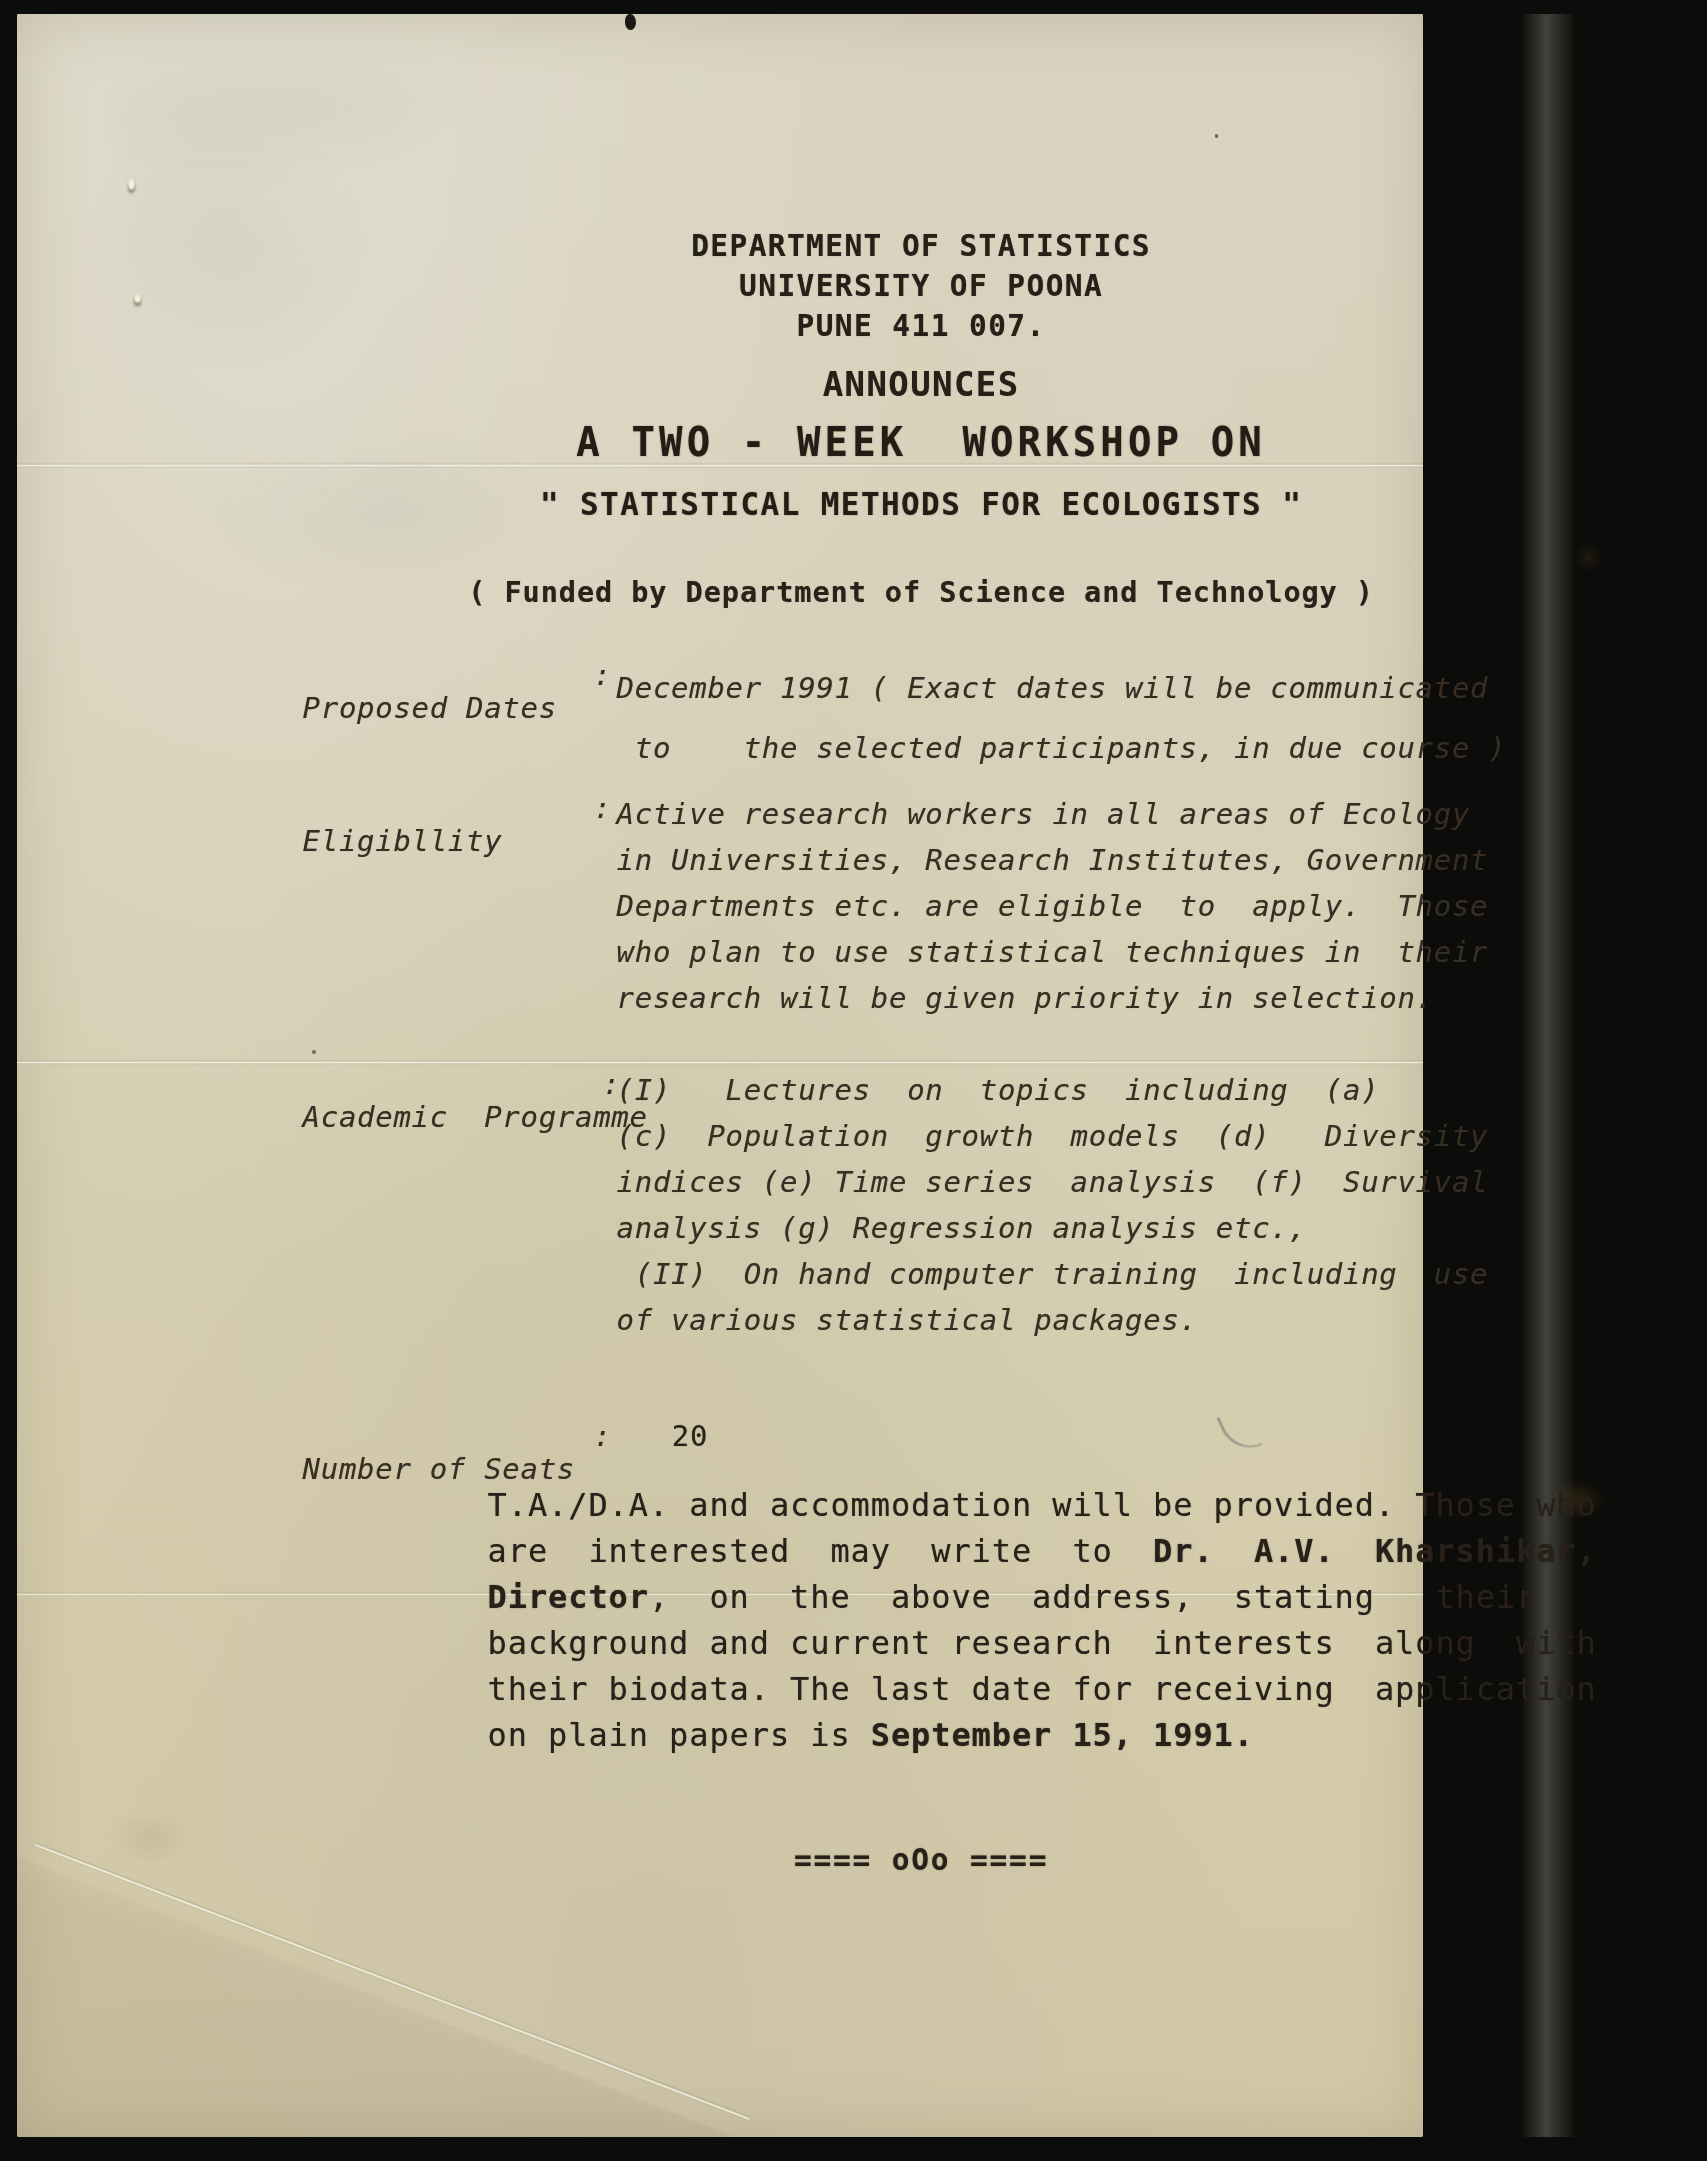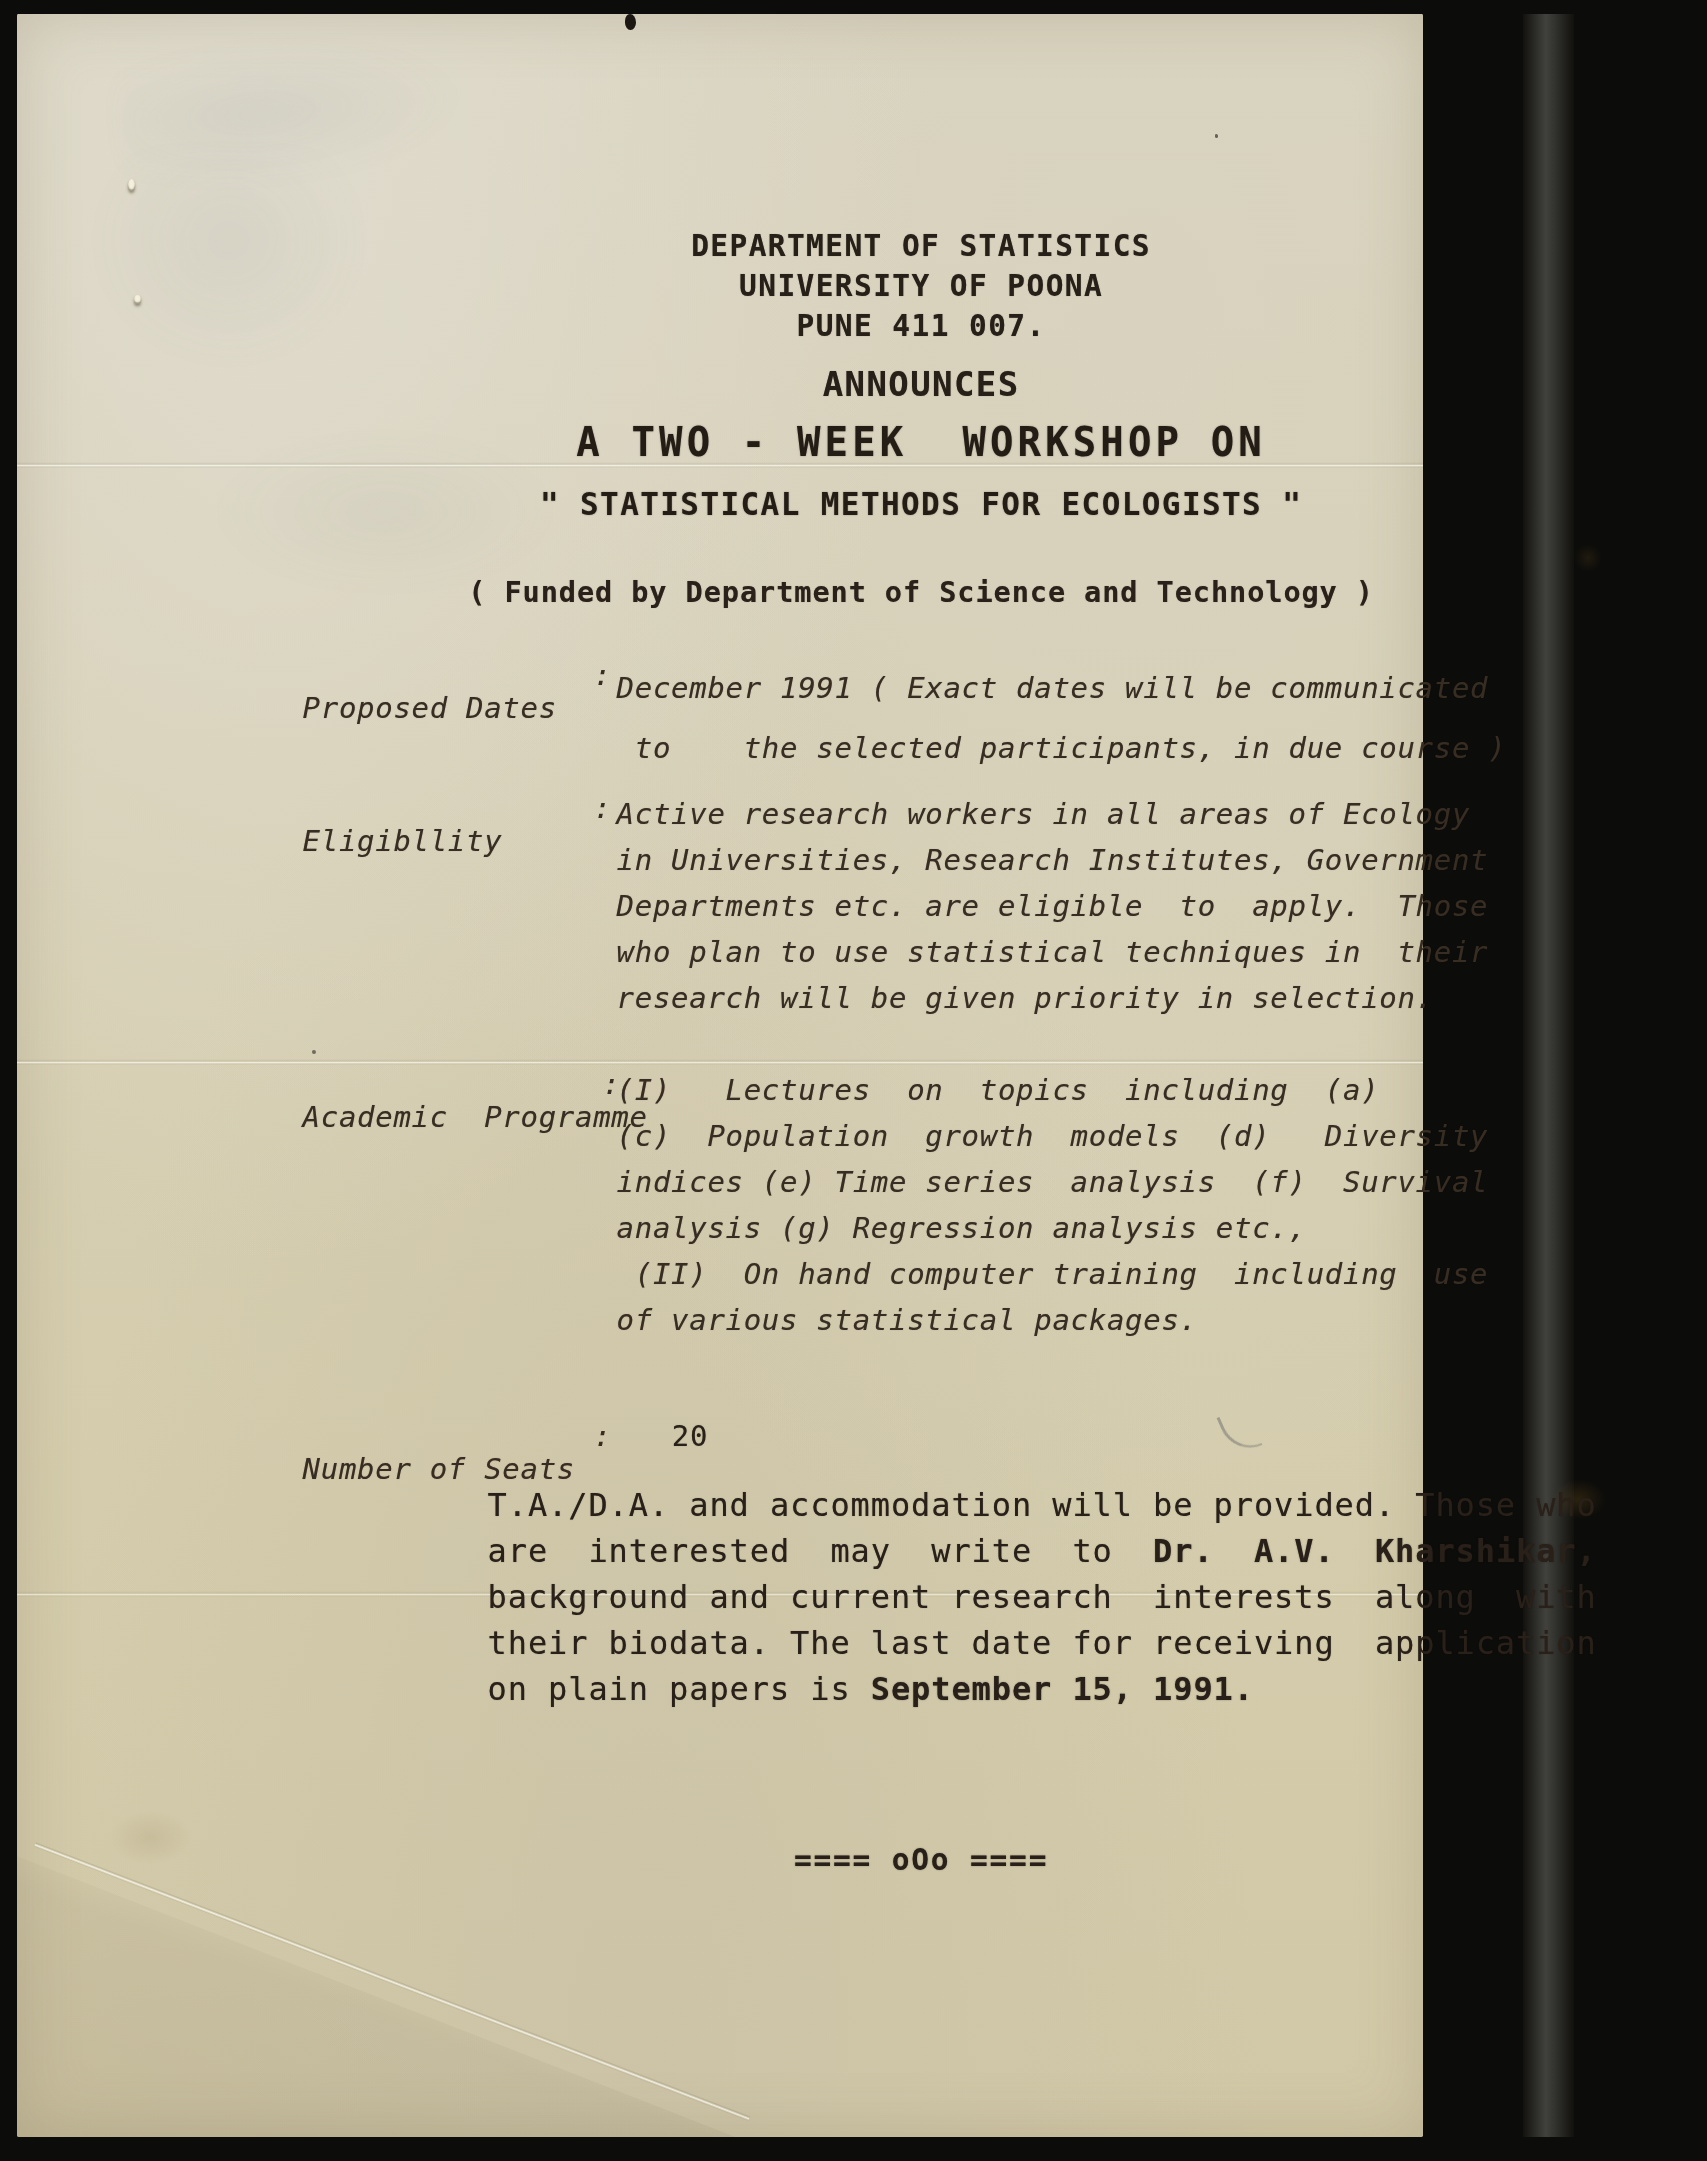--- a/index.html
+++ b/index.html
@@ -318,20 +318,21 @@
     <span class="sec-label">Number of Seats</span>
     <span class="sec-colon">:</span>
     <div class="sec-lines">
       <span class="seats-value">   20</span>
     </div>
   </div>
 
   <div class="closing">
     <div class="pline">T.A./D.A. and accommodation will be provided. Those who</div>
     <div class="pline"><span>are  interested  may  write  to  </span><span class="b">Dr.  A.V.  Kharshikar,</span></div>
+    <div class="pline"><span class="b">Director</span><span>,  on  the  above  address,  stating   their</span></div>
     <div class="pline">background and current research  interests  along  with</div>
     <div class="pline">their biodata. The last date for receiving  application</div>
     <div class="pline"><span>on plain papers is </span><span class="b">September 15, 1991.</span></div>
   </div>
 
   <div class="center-wrap" style="top:1829px;">
     <span class="end-mark">==== oOo ====</span>
   </div>
 
 </div>

